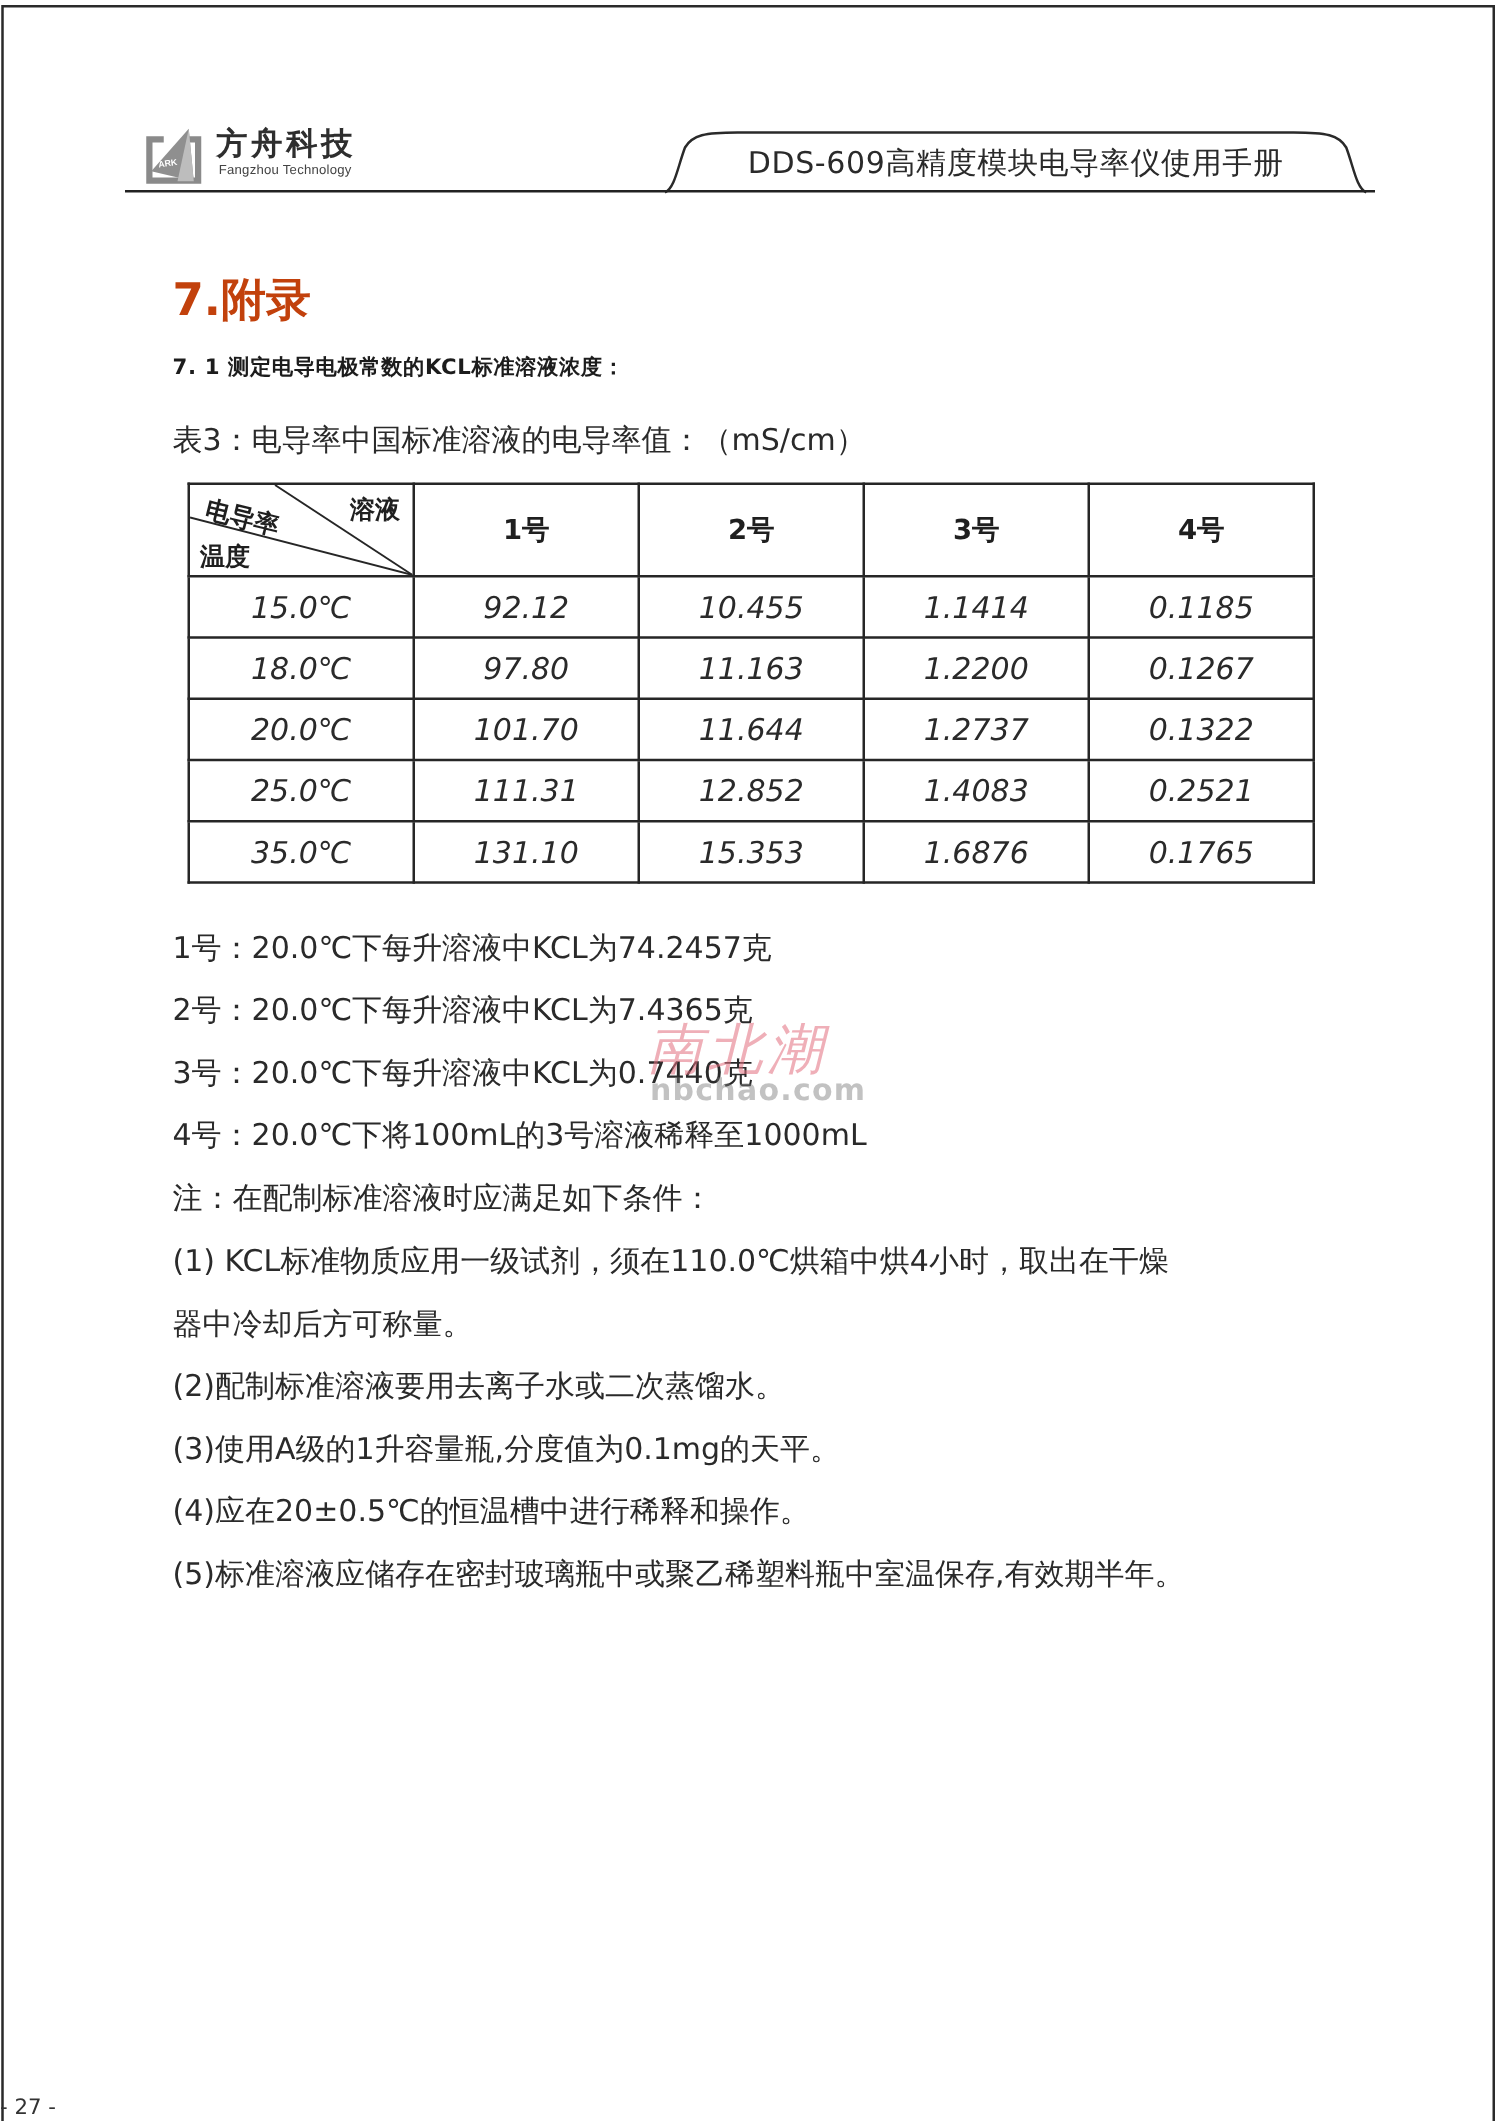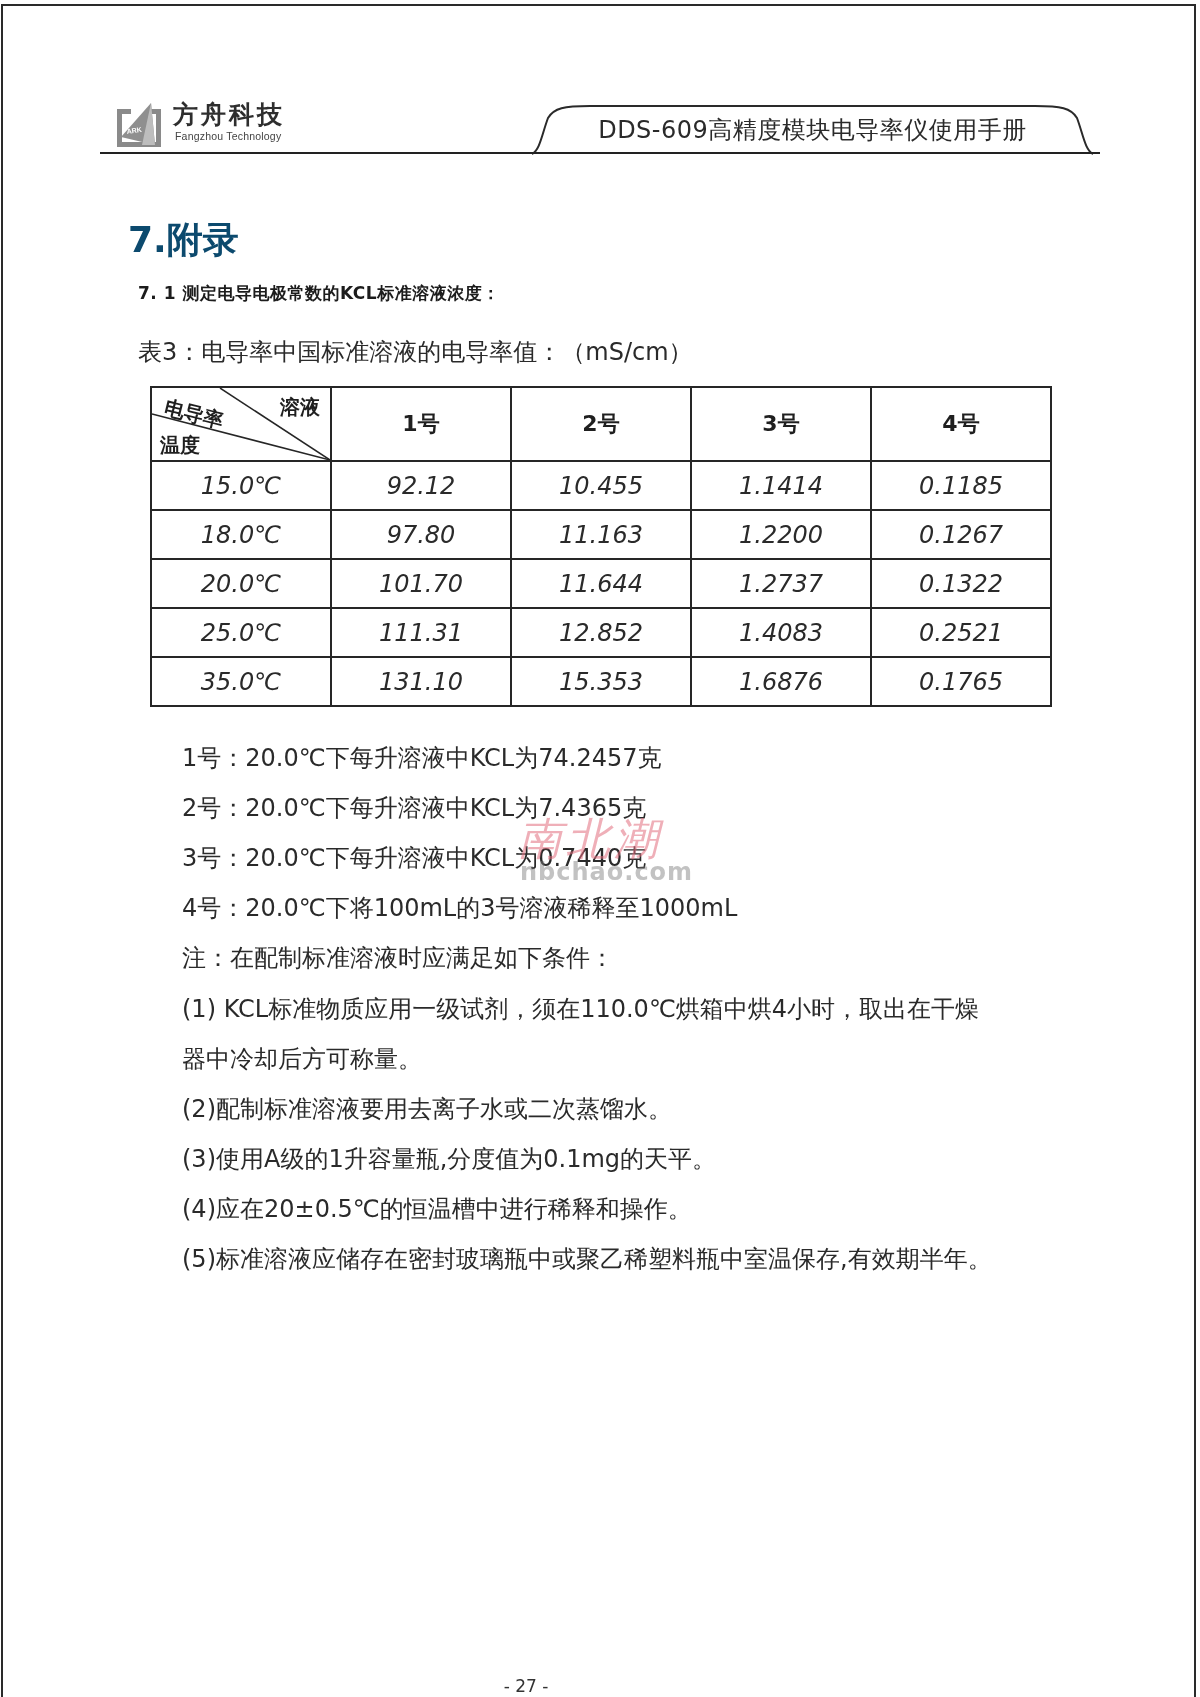--- a/index.html
+++ b/index.html
@@ -11,45 +11,45 @@
     .logo { position: absolute; left: 115px; top: 101px; width: 48px; height: 47px; }
     .brand-cn { position: absolute; left: 173px; top: 98px; font-size: 25px; font-weight: bold;
                 letter-spacing: 3px; color: #2e2e2e; }
     .brand-en { position: absolute; left: 175px; top: 130px; font-size: 10.5px;
                 font-family: "Liberation Sans", sans-serif; color: #444; letter-spacing: 0.2px; }
     .header-tab { position: absolute; left: 530px; top: 104px; width: 565px; height: 52px; }
     .header-title { position: absolute; left: 530px; top: 114px; width: 565px; text-align: center;
                     font-size: 24px; color: #2a2a2a; letter-spacing: 0.5px; }
     .header-rule { position: absolute; left: 100px; top: 152px; width: 1000px; height: 2px; background: #222; }
     
-    .h1 { position: absolute; left: 128px; top: 216px; font-size: 36px; font-weight: bold; color: #0c4a6e; }
+    .h1 { position: absolute; left: 138px; top: 216px; font-size: 36px; font-weight: bold; color: #c2410c; }
     .h2 { position: absolute; left: 138px; top: 282px; font-size: 17px; font-weight: bold; color: #1c1c1c; letter-spacing: 0.5px; }
     .caption { position: absolute; left: 138px; top: 336px; font-size: 24px; color: #2a2a2a; }
     
     table.kcl { position: absolute; left: 150px; top: 386px; width: 900px; border-collapse: collapse;
                 table-layout: fixed; }
     table.kcl td, table.kcl th { border: 2px solid #262626; text-align: center; padding: 0;
                 font-size: 24px; font-weight: normal; color: #2a2a2a; }
     table.kcl th { height: 72px; font-weight: bold; font-size: 22px; color: #1f1f1f; }
     table.kcl td { height: 47px; font-style: italic; }
     .corner { position: relative; height: 72px; }
     .corner svg { position: absolute; left: 0; top: 0; }
     .corner .lbl { position: absolute; font-weight: bold; font-size: 20px; color: #1f1f1f; }
     .corner .lbl-cond { left: 16px; top: 6px; transform: rotate(14deg); transform-origin: left top; }
     .corner .lbl-sol { right: 10px; top: 6px; }
     .corner .lbl-temp { left: 8px; top: 44px; }
     
-    .line { position: absolute; left: 138px; font-size: 24px; color: #2a2a2a; white-space: nowrap; margin-left: 44px; }
+    .line { position: absolute; left: 138px; font-size: 24px; color: #2a2a2a; white-space: nowrap; }
     .watermark { position: absolute; left: 518px; top: 810px; width: 170px; height: 90px; pointer-events: none; }
     .wm-cn { position: absolute; left: 0; top: 0; font-size: 44px; font-family: Liberation Serif, serif;
              color: rgba(226, 110, 125, 0.55); font-style: italic; letter-spacing: 4px; }
     .wm-en { position: absolute; left: 2px; top: 48px; font-size: 24px; font-weight: bold;
              color: rgba(120, 120, 120, 0.45); letter-spacing: 1px; }
-    .page-number { position: absolute; left: 0; width: 964px; top: 1676px; text-align: center;
-                   font-size: 17px; color: #333; margin-left: 44px; }
+    .page-number { position: absolute; left: 0; width: 964px; top: 1676px; 
+                   font-size: 17px; color: #333; }
   </style>
 </head>
 <body>
 
 <div class="page-border"></div>
 
 <div class="logo">
   <svg width="48" height="47" viewBox="0 0 48 47">
     <path d="M2 8 H16 V13 H7 V41 H41 V13 H36 V8 H46 V46 H2 Z" fill="#8a8a8a"></path>
     <path d="M36 2 L40 44 L6 36 Z" fill="#8f8f8f"></path>

